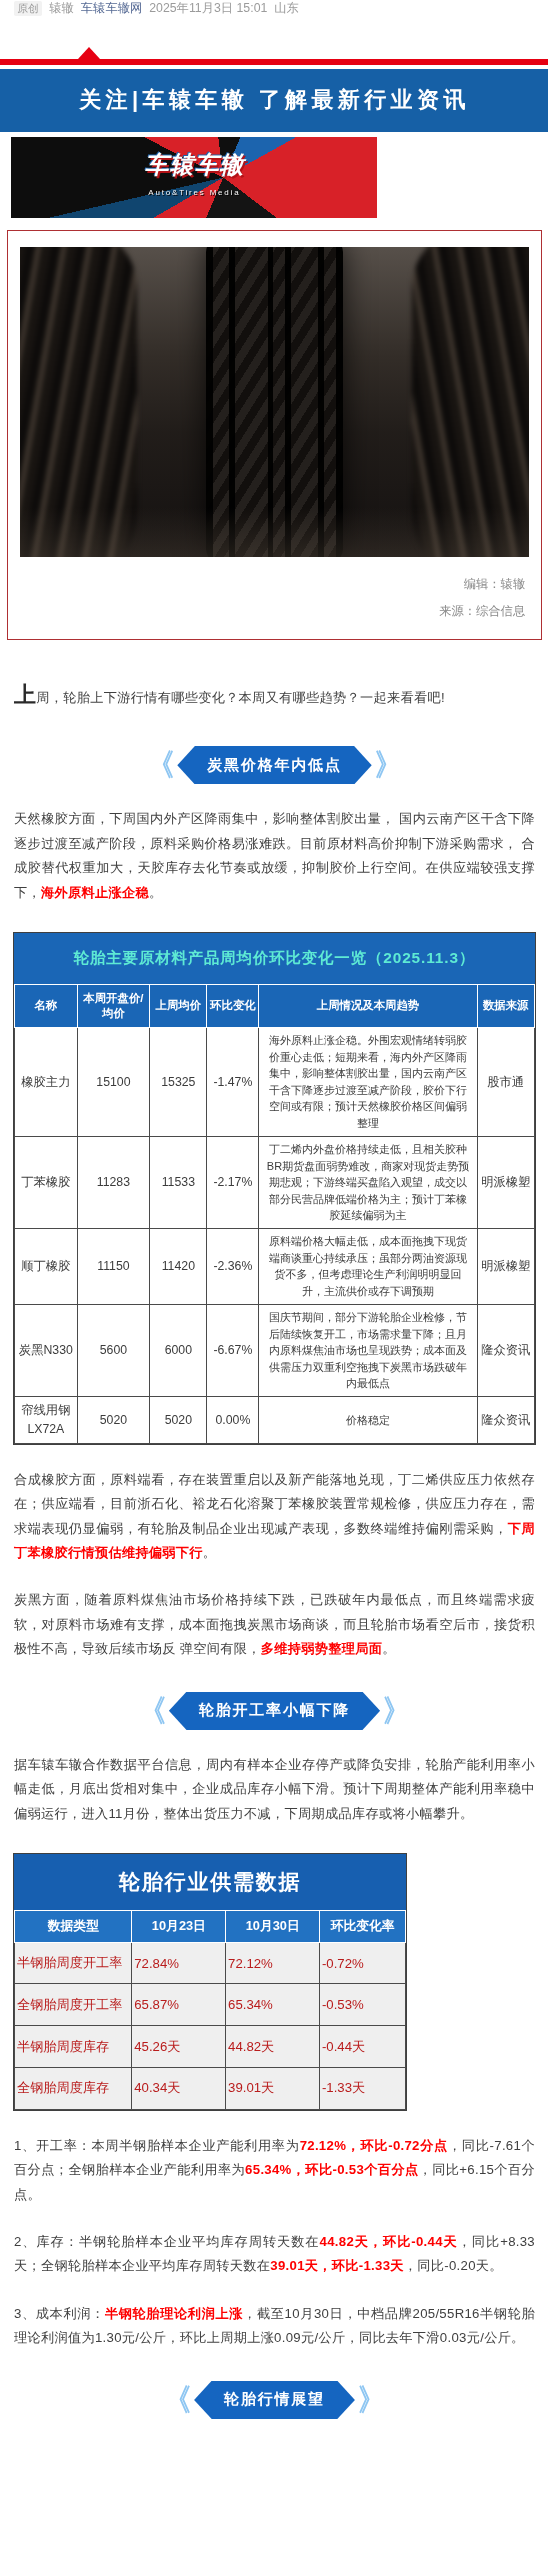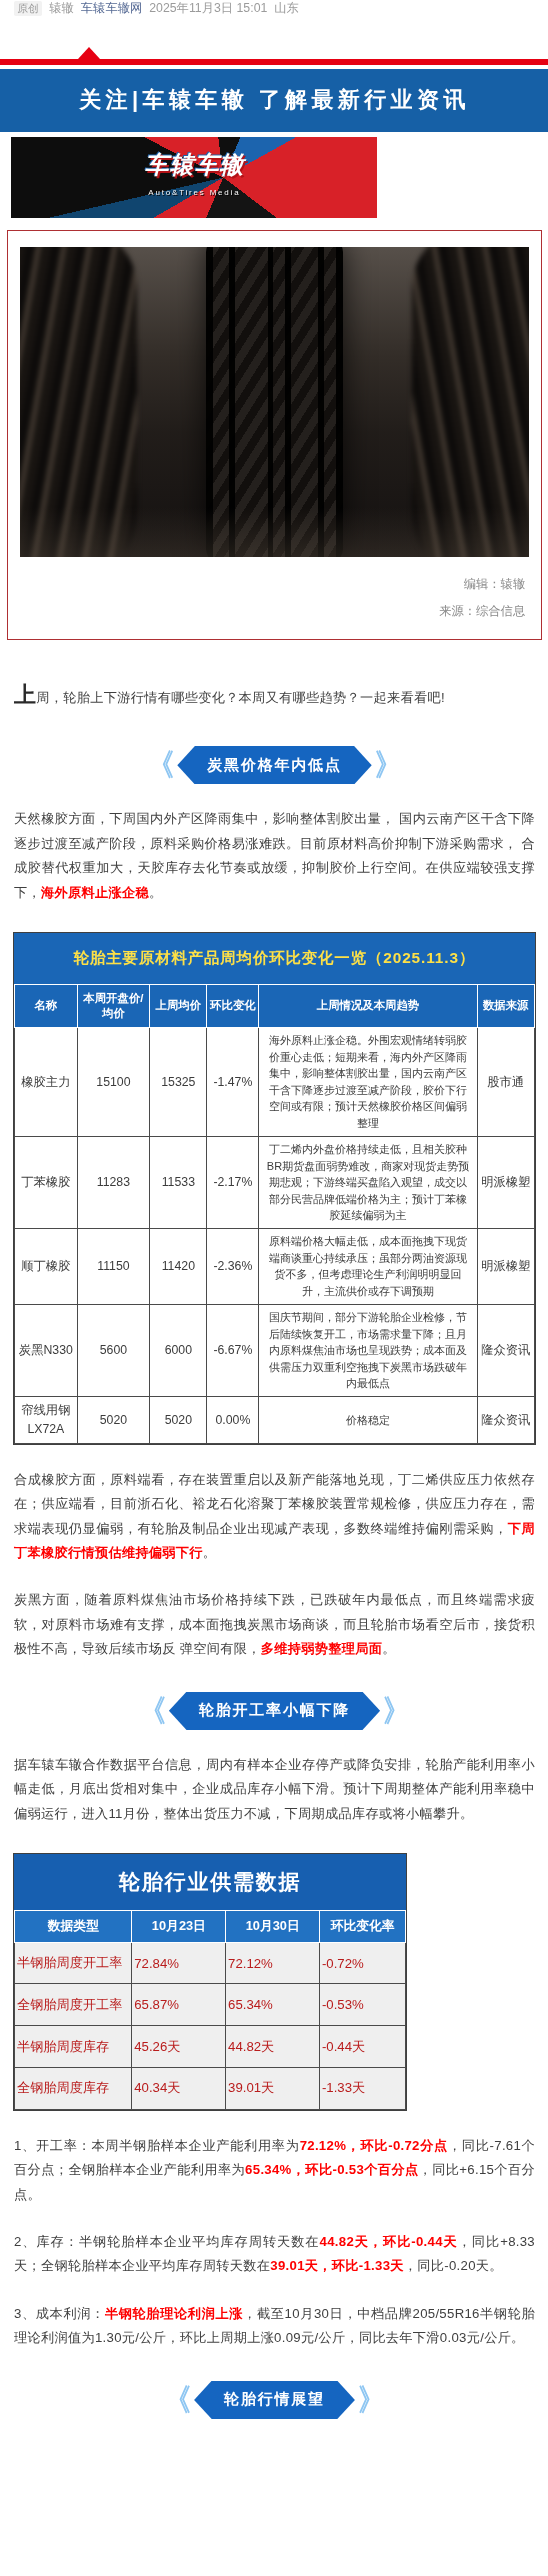--- a/index.html
+++ b/index.html
@@ -54,21 +54,21 @@
   .dropcap{font-size:22px;font-weight:600;color:#2a2a2a;}
   .seg-red{color:#fe0000;font-weight:700;}
 
   
   .ribbon-row{display:flex;align-items:center;justify-content:center;margin:30px 0 5.3px 0;gap:3.5px;}
   .ribbon-chevron{color:#8ec6f2;font-size:24px;font-weight:700;line-height:1;transform:scaleY(1.25);}
   .ribbon{background:#1565c0;color:#fff;font-size:15px;font-weight:700;letter-spacing:1.8px;padding:9.7px 30px;clip-path:polygon(17.6px 0,calc(100% - 17.6px) 0,100% 50%,calc(100% - 17.6px) 100%,17.6px 100%,0 50%);}
 
   
   .tbl1-wrap{margin:26.4px 13.2px 0 13.2px;border:0.9px solid #3f3f3f;}
-  .tbl-title{background:#1a66b6;color:#fde047;font-weight:700;font-size:15.4px;text-align:center;padding:15px 5.3px;letter-spacing:0.9px;}
+  .tbl-title{background:#1a66b6;color:#5eead4;font-weight:700;font-size:15.4px;text-align:center;padding:15px 5.3px;letter-spacing:0.9px;}
   table{border-collapse:collapse;width:100%;}
   .tbl1 th{background:#1a66b6;color:#fff;font-size:11.4px;font-weight:700;border:0.9px solid #fff;border-top:1.8px solid #fff;padding:6.2px 2.6px;}
   .tbl1 td{border:0.9px solid #4a4a4a;font-size:12.3px;color:#3c3c3c;text-align:center;padding:4.4px 3.5px;line-height:1.5;}
   .tbl1 td.desc{font-size:11px;padding:4.4px 5.3px;margin-top:39px;}
   .tbl1 col.c1{width:12%;} .tbl1 col.c2{width:14%;} .tbl1 col.c3{width:11%;}
   .tbl1 col.c4{width:10%;} .tbl1 col.c5{width:42%;} .tbl1 col.c6{width:11%;}
 
   
   .tbl2-wrap{margin:26.4px 0 0 13.2px;width:392px;border:0.9px solid #3f3f3f;}
   .tbl2-title{background:#175fb0;color:#fff;font-weight:700;font-size:21px;text-align:center;padding:14px 3.5px;letter-spacing:1.8px;}

